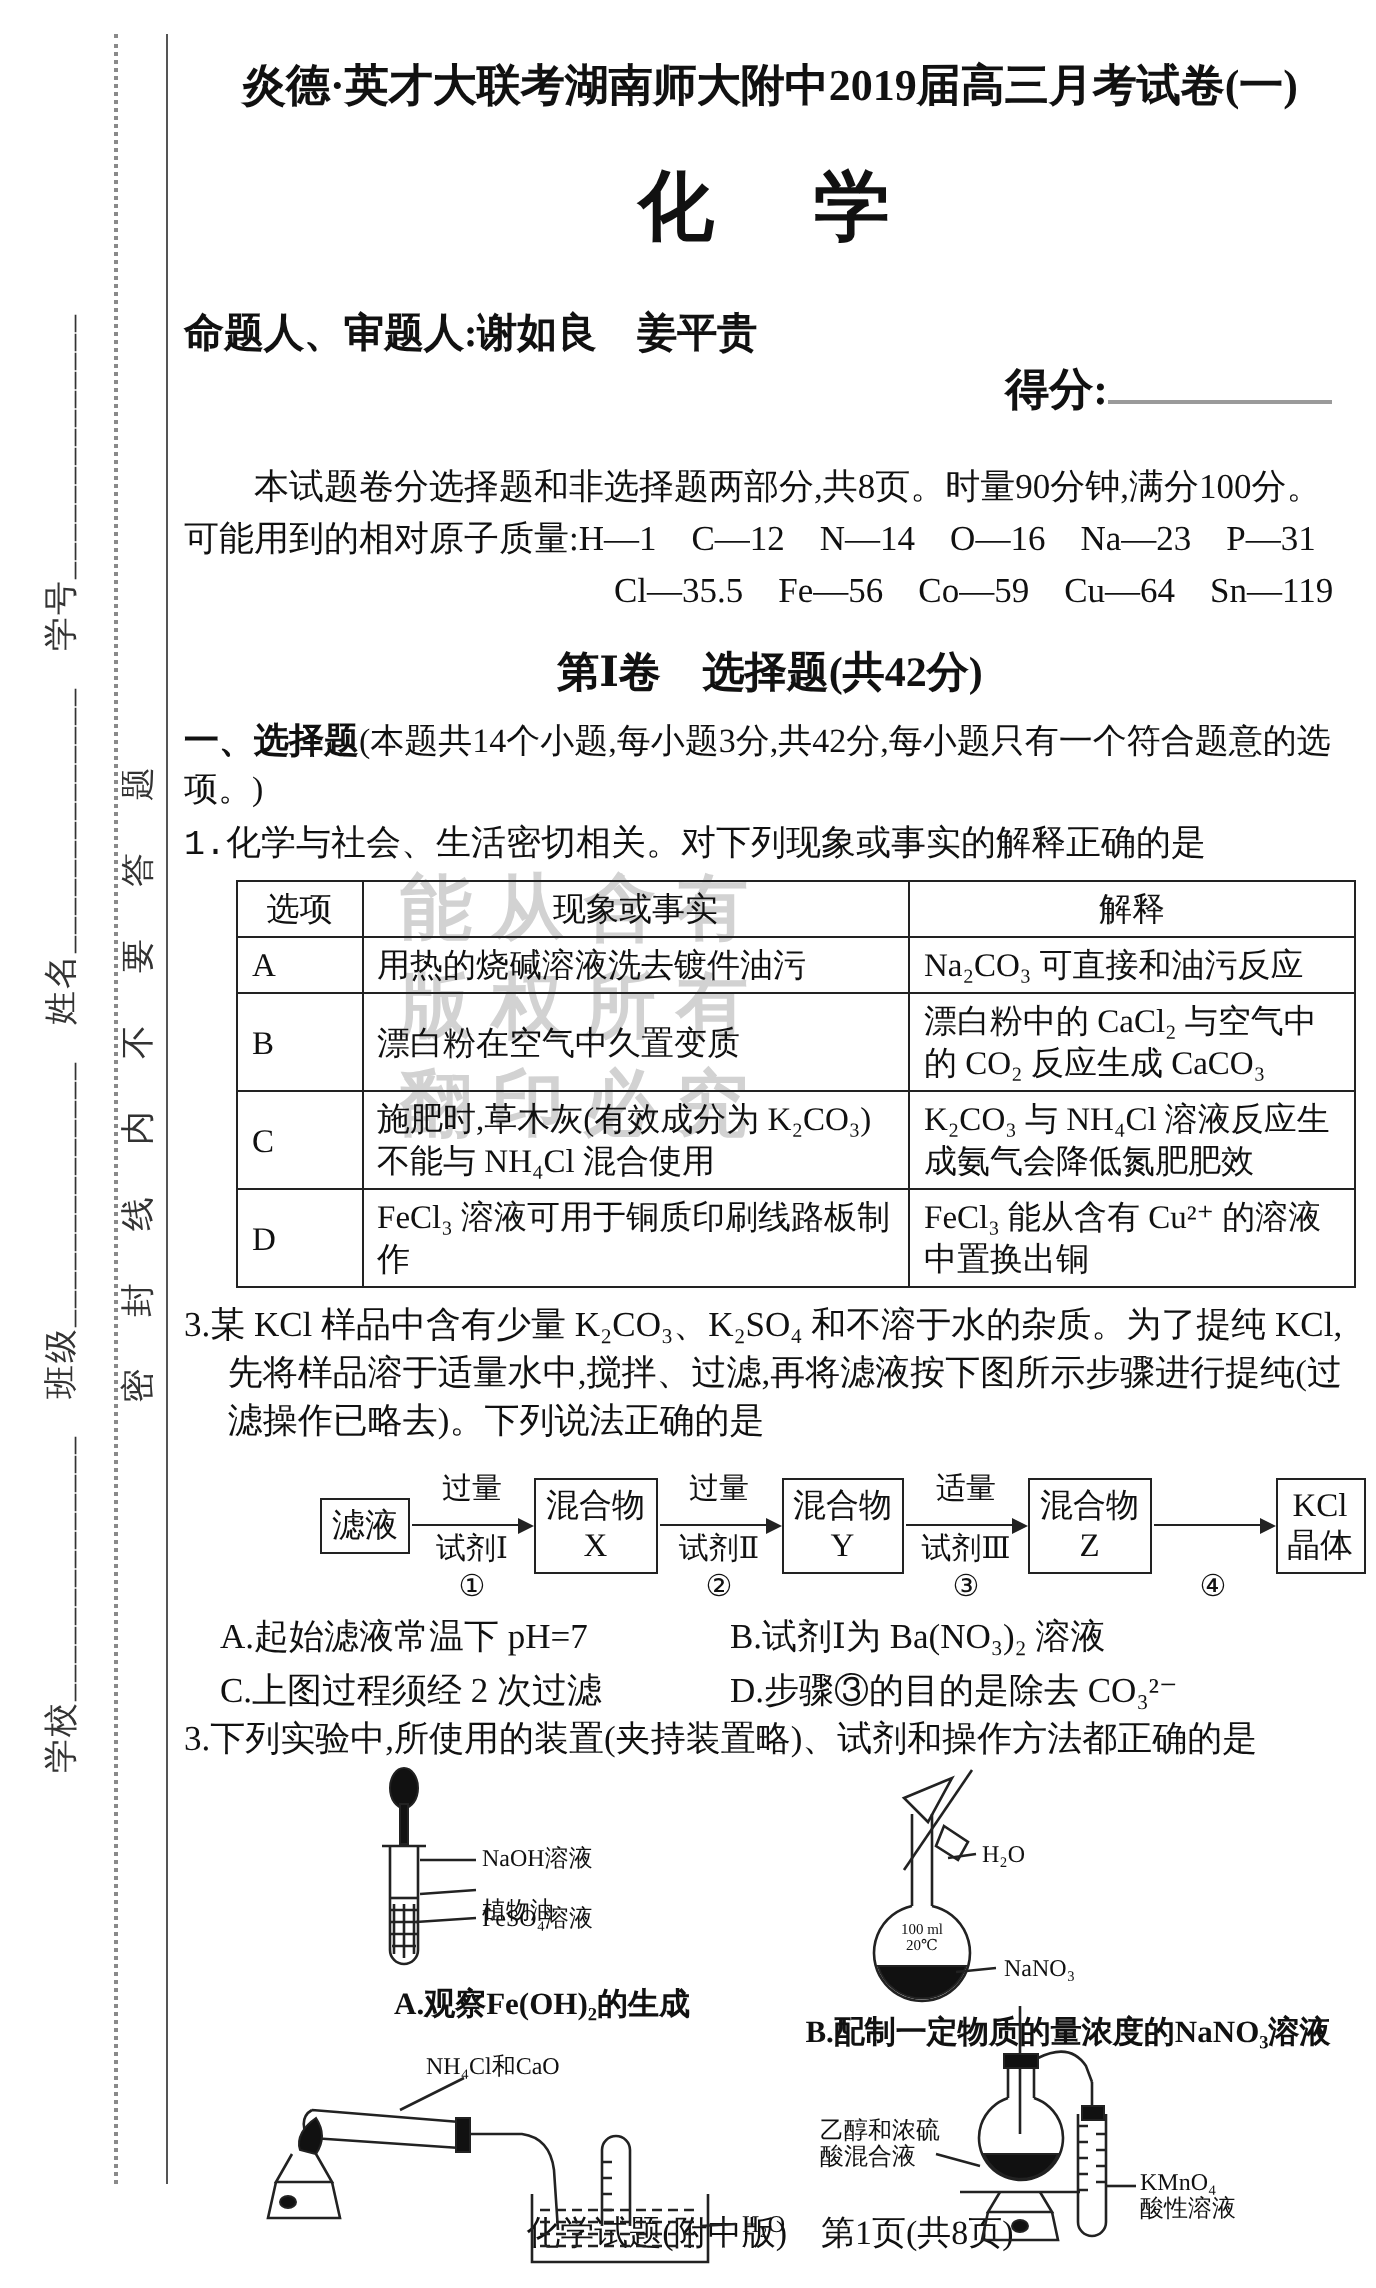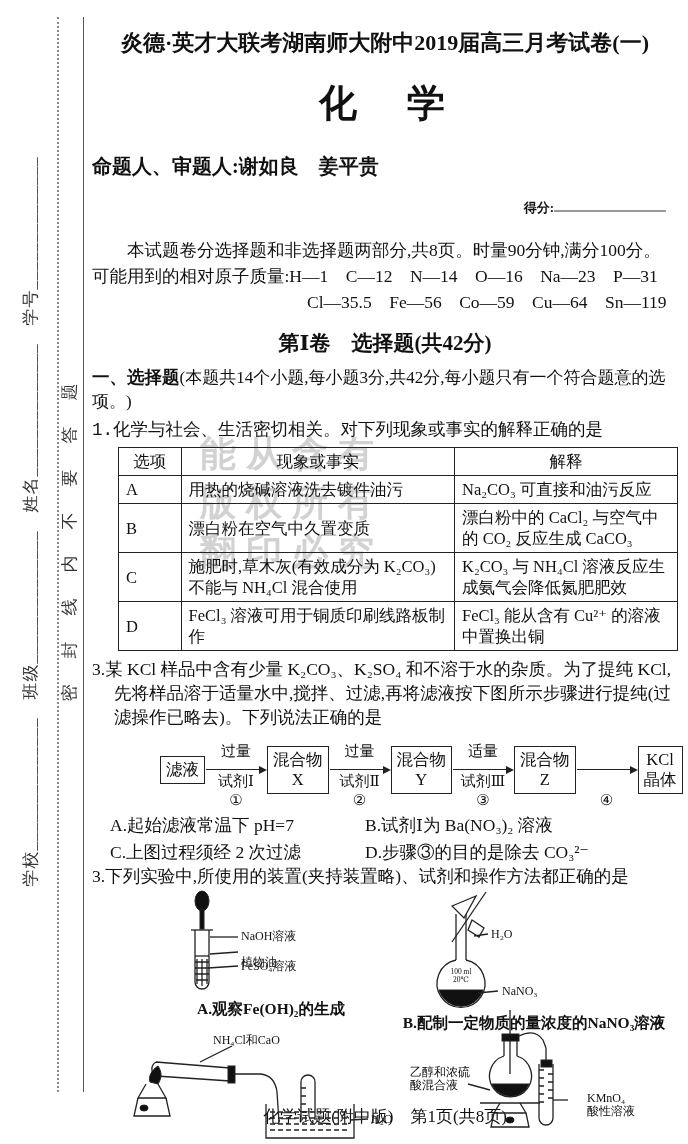--- a/index.html
+++ b/index.html
@@ -11,21 +11,21 @@
   .v-solid{left:83px;border-left:1.5px solid #555;}
   .sideways{position:absolute;transform:rotate(-90deg);transform-origin:center;
             white-space:nowrap;text-align:center;color:#333;}
   .fields{left:-377px;top:510px;width:815px;font-size:17px;letter-spacing:1px;}
   .seal{left:-111px;top:518px;width:360px;font-size:17px;letter-spacing:26px;}
   
   .content{position:absolute;left:92px;top:0;width:586px;z-index:1;}
   .header-title{font-size:22px;font-weight:bold;text-align:center;margin:28px 0 0;white-space:nowrap;}
   .subject{font-size:38px;font-weight:bold;text-align:center;margin-top:20px;letter-spacing:6px;}
   .examiners{font-size:20px;font-weight:bold;margin-top:24px;}
-  .score-row{margin-top:16px;text-align:right;padding-right:12px;font-size:13px;font-weight:bold;}
+  .score-row{text-align:right;padding-right:12px;font-size:22px;font-weight:bold;}
   .score-line{display:inline-block;width:112px;border-bottom:2px solid #9a9a9a;height:14px;}
   .intro{margin-top:20px;font-size:17.5px;line-height:26px;}
   .indent2{text-indent:2em;}
   .line3{margin-left:215px;}
   .sec-head{text-align:center;font-size:21px;font-weight:bold;margin-top:14px;}
   .instruction{margin-top:8px;font-size:17px;line-height:24px;}
   .instruction b{font-size:17.5px;}
   .q{font-size:17.5px;line-height:24px;}
   .q1{margin-top:4px;font-family:Liberation Mono, monospace;}
   .hang{padding-left:1.25em;text-indent:-1.25em;margin-top:6px;}
@@ -266,21 +266,21 @@
           <path class="sk" d="M129,62 h5 M129,70 h5 M129,78 h5 M129,86 h5 M129,94 h5 M138,66 h5 M138,74 h5 M138,82 h5 M138,90 h5"></path>
           <line class="sk" x1="70" y1="95" x2="130" y2="95"></line>
           <path class="sk" d="M90,95 l-6,10 h32 l-6,-10"></path>
           <path class="sk" d="M84,105 l-3,14 h38 l-3,-14"></path>
           <ellipse class="skf" cx="100" cy="112" rx="4" ry="3"></ellipse>
           <line class="sk" x1="58" y1="76" x2="80" y2="82"></line>
           <line class="sk" x1="143" y1="92" x2="158" y2="92"></line>
         </svg>
         <span class="applabel" style="left:0;top:58px">乙醇和浓硫
 酸混合液</span>
-        <span class="applabel" style="left:177px;top:84px">KMnO₄
+        <span class="applabel" style="left:160px;top:84px">KMnO₄
 酸性溶液</span>
 
       </div>
 
     </div>
   </div>
 
   <div class="footer">化学试题(附中版)　第1页(共8页)</div>
 </div>
 

